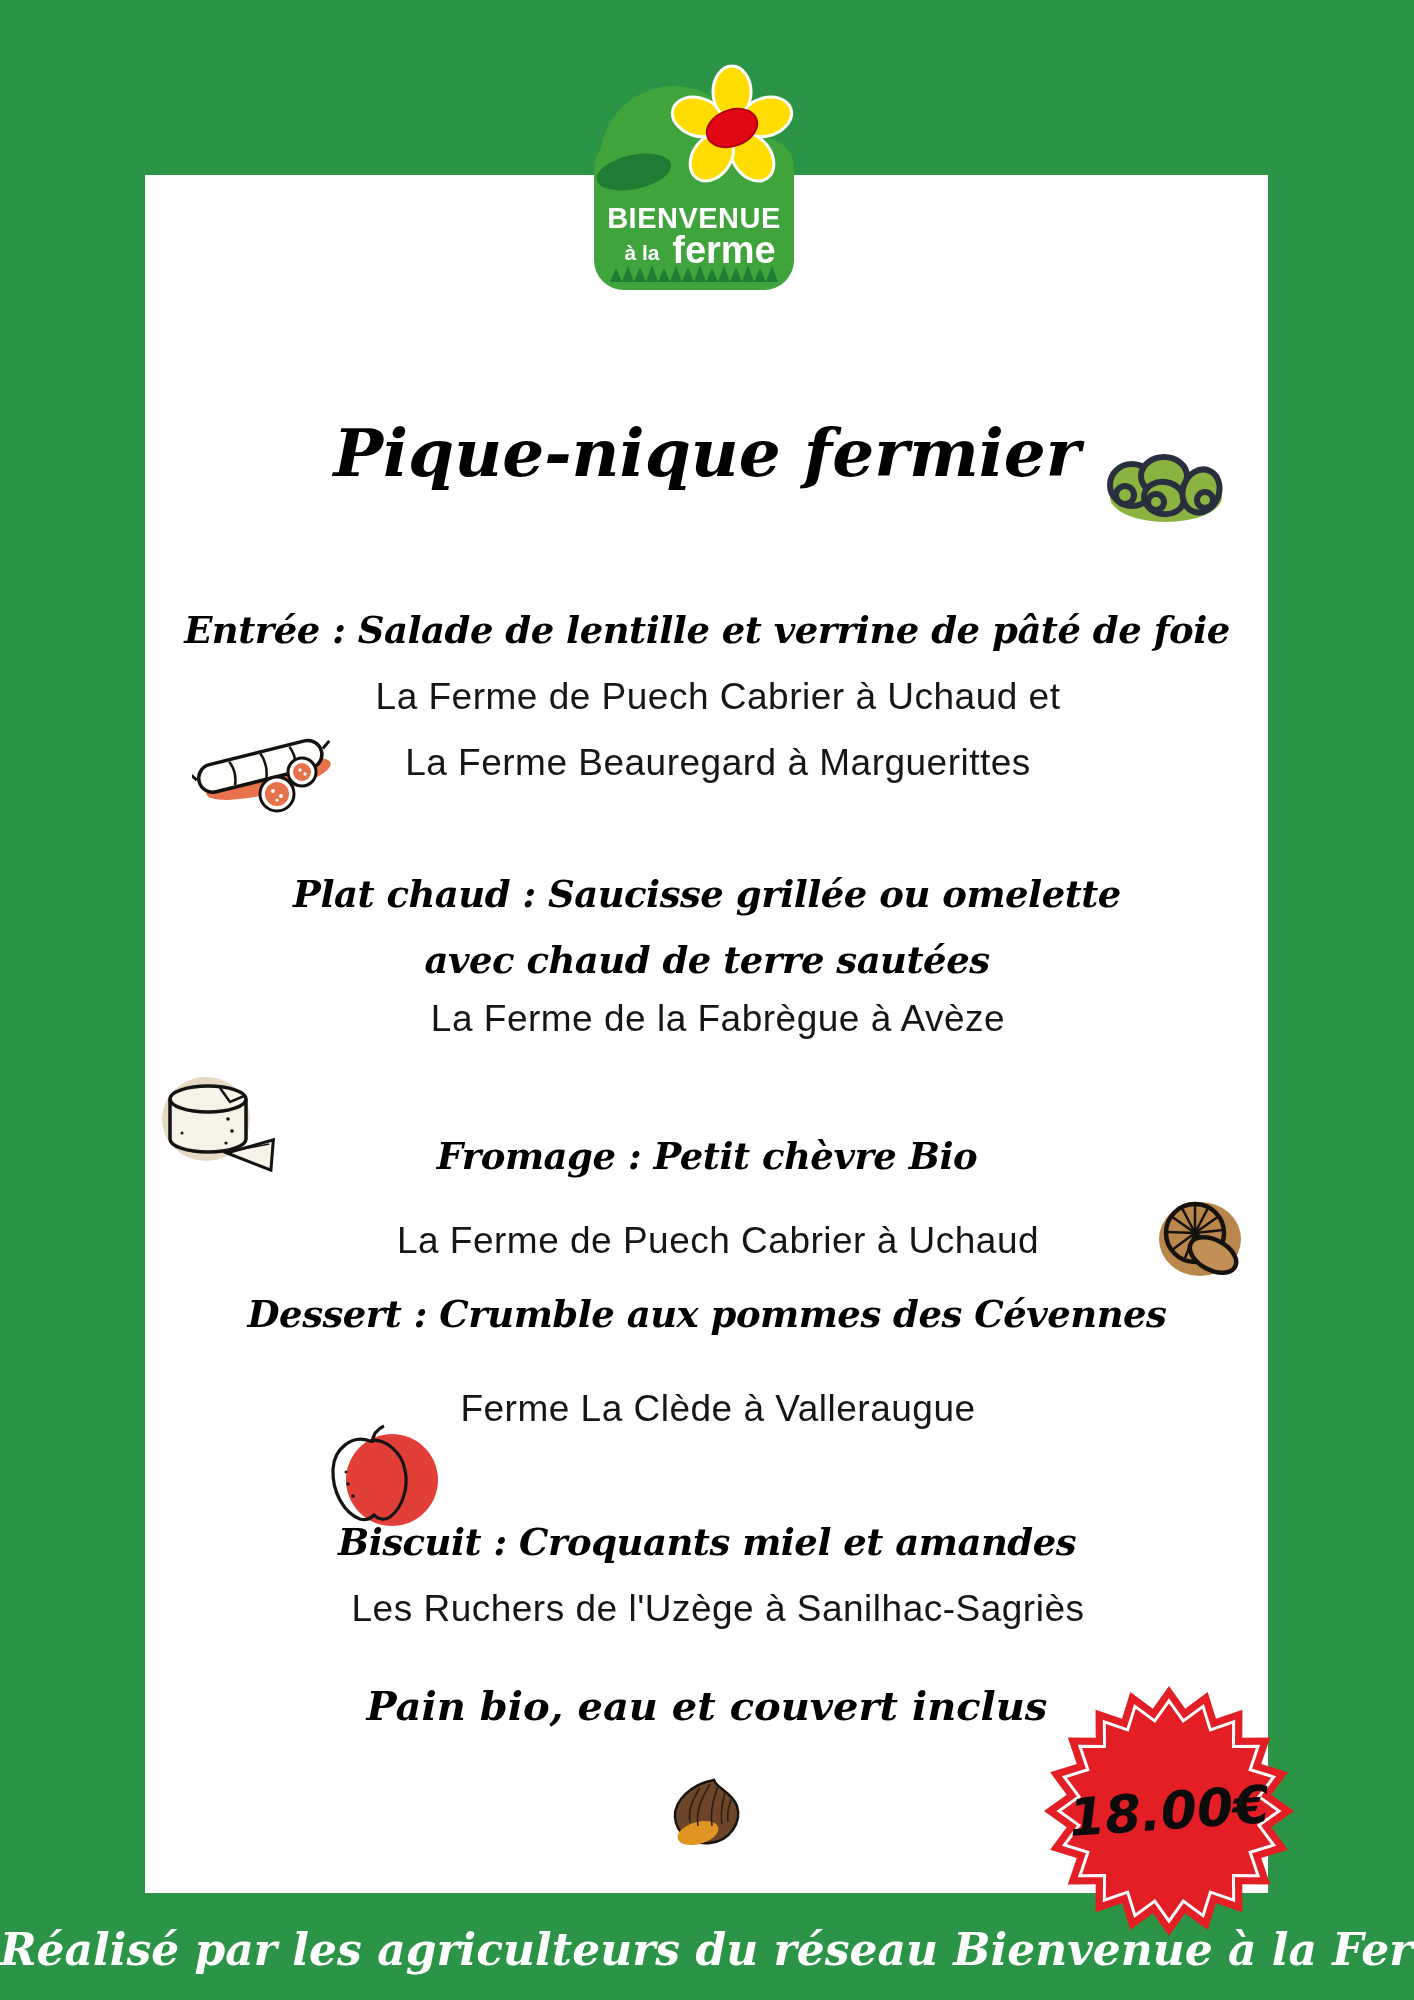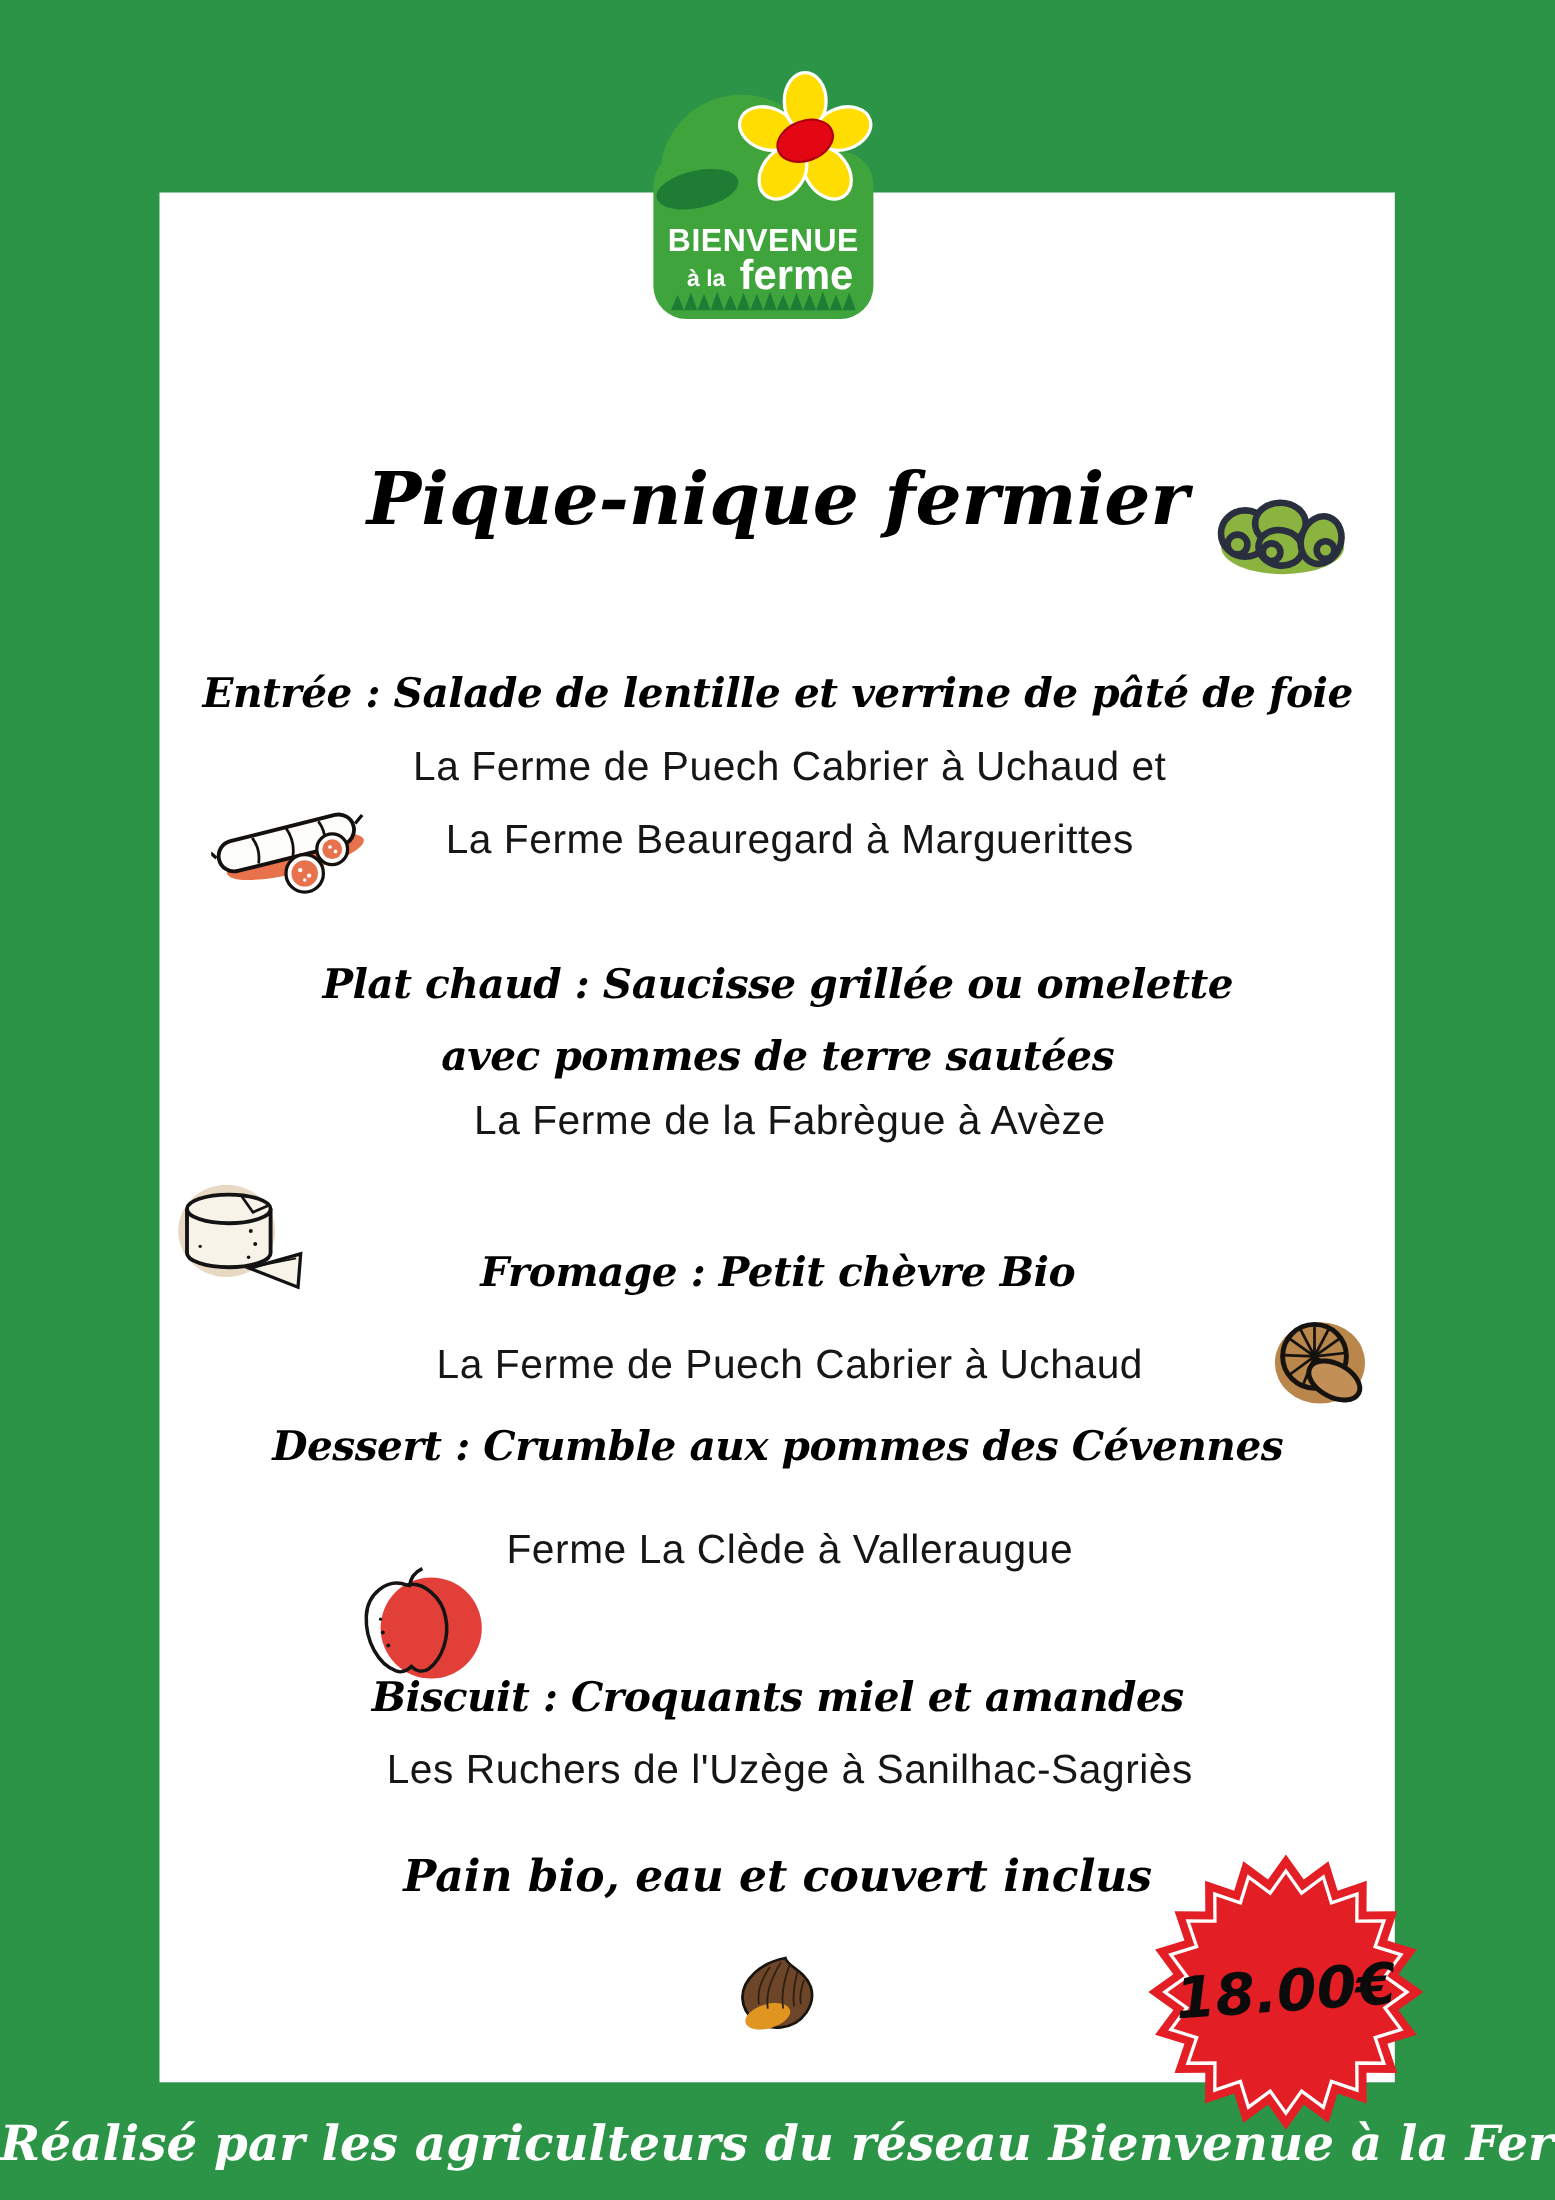--- a/index.html
+++ b/index.html
@@ -97,21 +97,21 @@
     <circle cx="108" cy="56" r="1.7" fill="#ffffff"></circle>
       <circle cx="113" cy="60" r="1.7" fill="#ffffff"></circle>
     <circle cx="85" cy="80" r="17" fill="#ffffff" stroke="#14100e" stroke-width="3"></circle>
     <circle cx="85" cy="80" r="12" fill="#e8724c"></circle>
     <circle cx="81" cy="77" r="2" fill="#ffffff"></circle>
       <circle cx="89" cy="82" r="2" fill="#ffffff"></circle>
       <circle cx="85" cy="86" r="1.6" fill="#ffffff"></circle>
   </svg>
 
   <div class="line script heading" style="top:836px;">Plat chaud : Saucisse grillée ou omelette</div>
-  <div class="line script heading" style="top:902px;">avec pommes de terre sautées</div>
+  <div class="line script heading" style="top:902px;">avec chaud de terre sautées</div>
   <div class="line producer" style="top:962px;">La Ferme de la Fabrègue à Avèze</div>
 
   <svg class="illu" style="left:158px; top:1033px;" width="126" height="104" viewBox="0 0 126 104">
     <ellipse cx="48" cy="50" rx="44" ry="42" fill="#e7d9c3"></ellipse>
     <path d="M12,30 l0,40 a38,13 0 0 0 76,0 l0,-40" fill="#f8f3e9" stroke="#131313" stroke-width="3.5"></path>
     <ellipse cx="50" cy="30" rx="38" ry="13" fill="#f8f3e9" stroke="#131313" stroke-width="3.5"></ellipse>
     <path d="M62,19 l10,14 14,-6" fill="none" stroke="#131313" stroke-width="2.5"></path>
     <circle cx="70" cy="50" r="1.8" fill="#131313"></circle>
       <circle cx="74" cy="62" r="1.8" fill="#131313"></circle>
       <circle cx="68" cy="74" r="1.6" fill="#131313"></circle>

